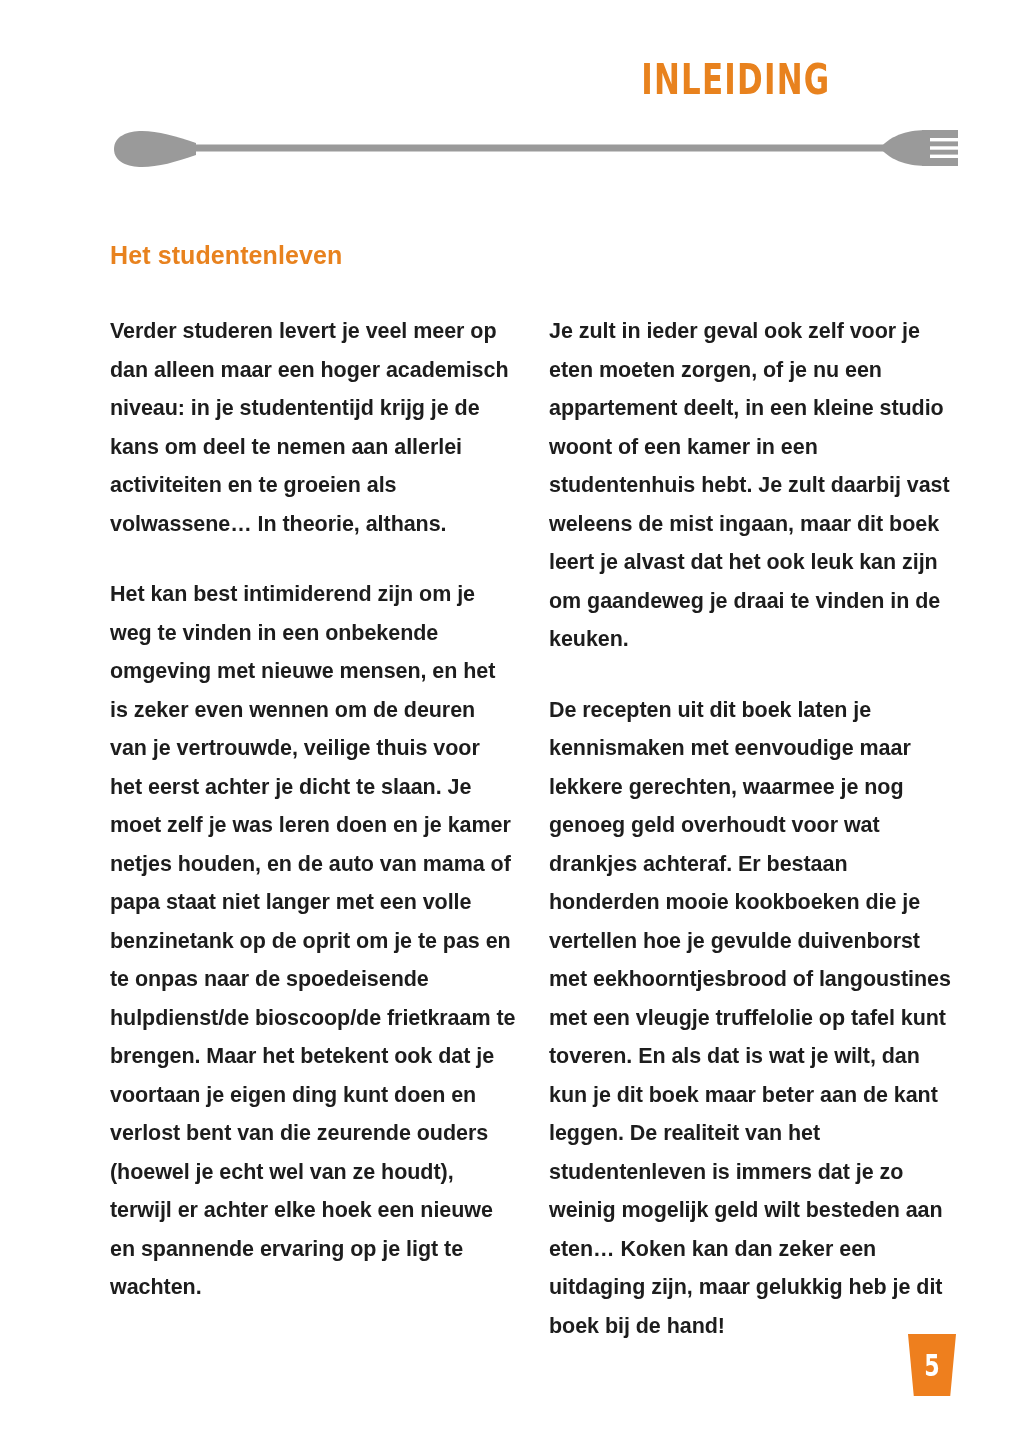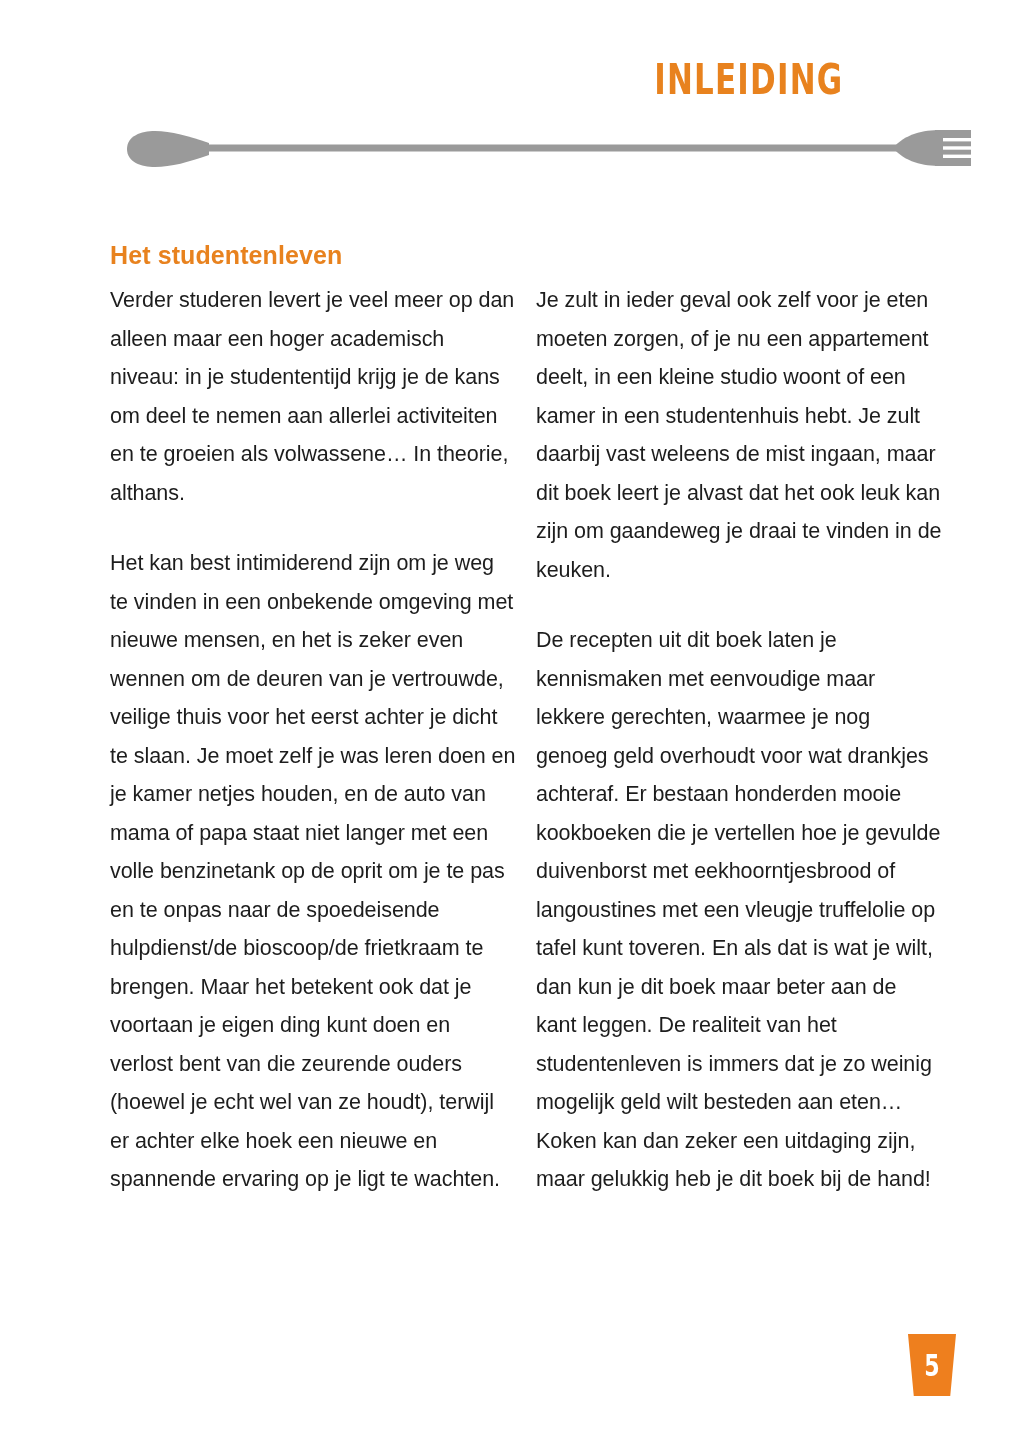--- a/index.html
+++ b/index.html
@@ -13,21 +13,21 @@
     position: relative;
     overflow: hidden;
     font-family: "Liberation Sans", sans-serif;
     color: #1a1a1a;
   }
 
   
   #page-header {
     position: absolute;
     top: 0;
-    left: 13px;
+    left: 0;
     width: 902px;
     height: 180px;
   }
   #chapter-title {
     position: absolute;
     right: 72px;
     top: 58px;
     font-family: "DejaVu Sans Condensed", "Liberation Sans Narrow", "Liberation Sans", sans-serif;
     font-weight: bold;
     font-size: 43px;
@@ -57,24 +57,25 @@
     font-size: 25px;
     font-weight: bold;
     color: #E8821E;
     letter-spacing: 0.1px;
     margin-top: 13px;
   }
 
   #columns {
     position: absolute;
     left: 110px;
-    top: 281px;
+    top: 312px;
     width: 846px;
     display: flex;
-    gap: 20px;
+    gap: 33px;
+    font-weight: bold;
   }
   .column {
     width: 406px;
   }
   .body-paragraph {
     margin: 0 0 32px 0;
     font-size: 21.5px;
     line-height: 38.5px;
     color: #1d1d1d;
     letter-spacing: -0.05px;

